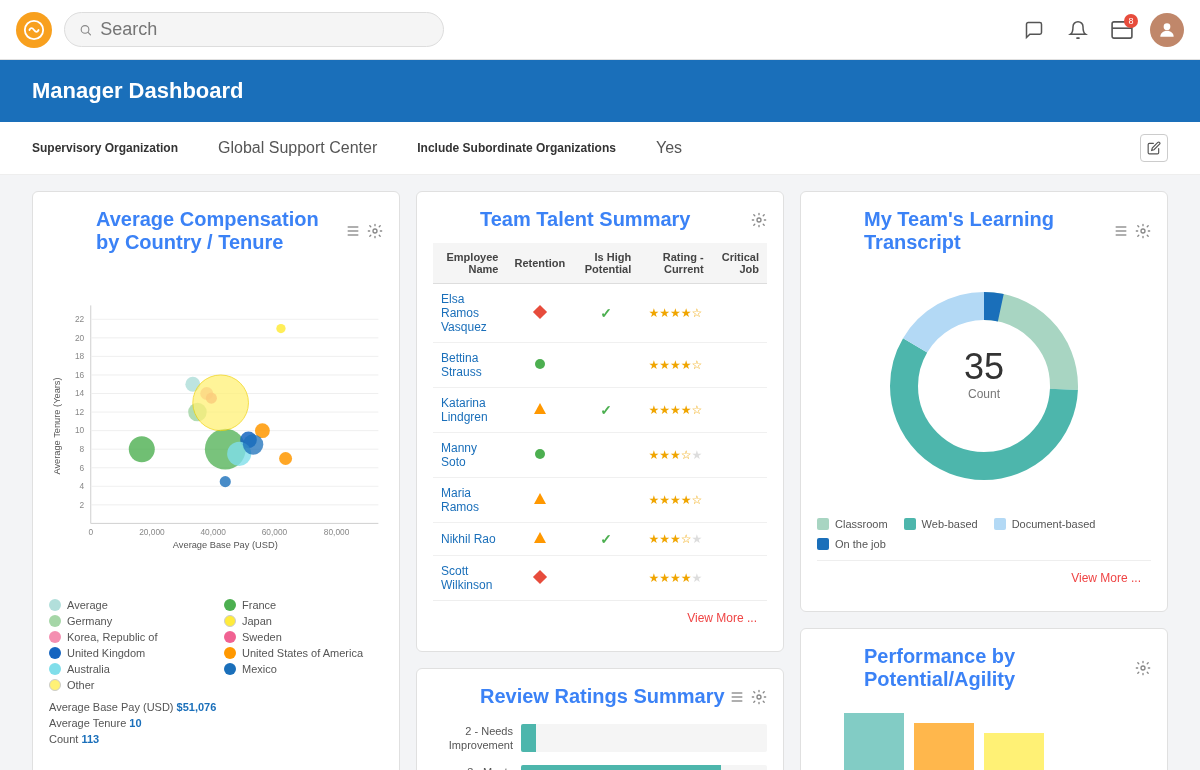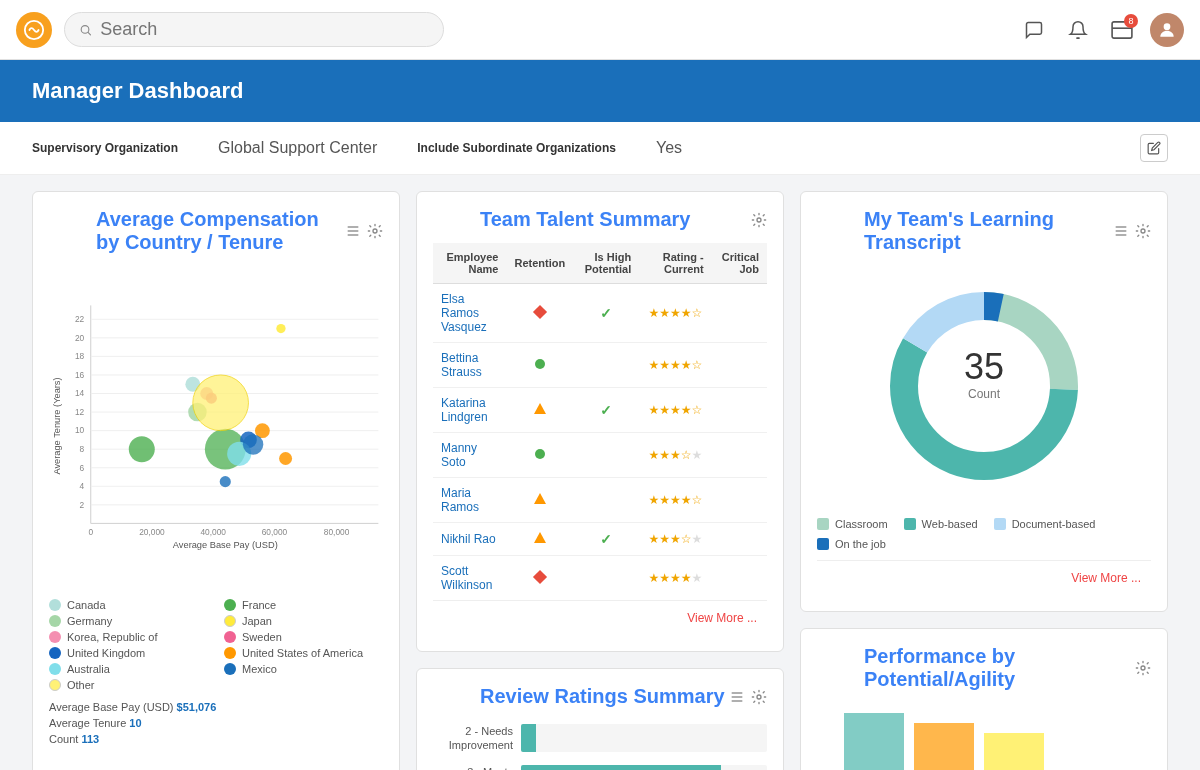--- a/index.html
+++ b/index.html
@@ -208,21 +208,21 @@
       <circle cx="185" cy="115" r="30" fill="#fff176" opacity="0.75" stroke="#f0d000" stroke-width="1"></circle>
 
       <circle cx="100" cy="165" r="14" fill="#4caf50" opacity="0.8"></circle>
       <circle cx="255" cy="175" r="7" fill="#ff9800" opacity="0.85"></circle>
       <circle cx="190" cy="200" r="6" fill="#1a6fba" opacity="0.8"></circle>
     </svg>
     
     <div class="legend-grid">
       <div class="legend-item">
           <div class="legend-dot" style="background:#b2dfdb"></div>
-          <span>Canada</span>
+          <span>Average</span>
         </div>
       <div class="legend-item">
           <div class="legend-dot" style="background:#4caf50"></div>
           <span>France</span>
         </div>
       <div class="legend-item">
           <div class="legend-dot" style="background:#a5d6a7"></div>
           <span>Germany</span>
         </div>
       <div class="legend-item">

